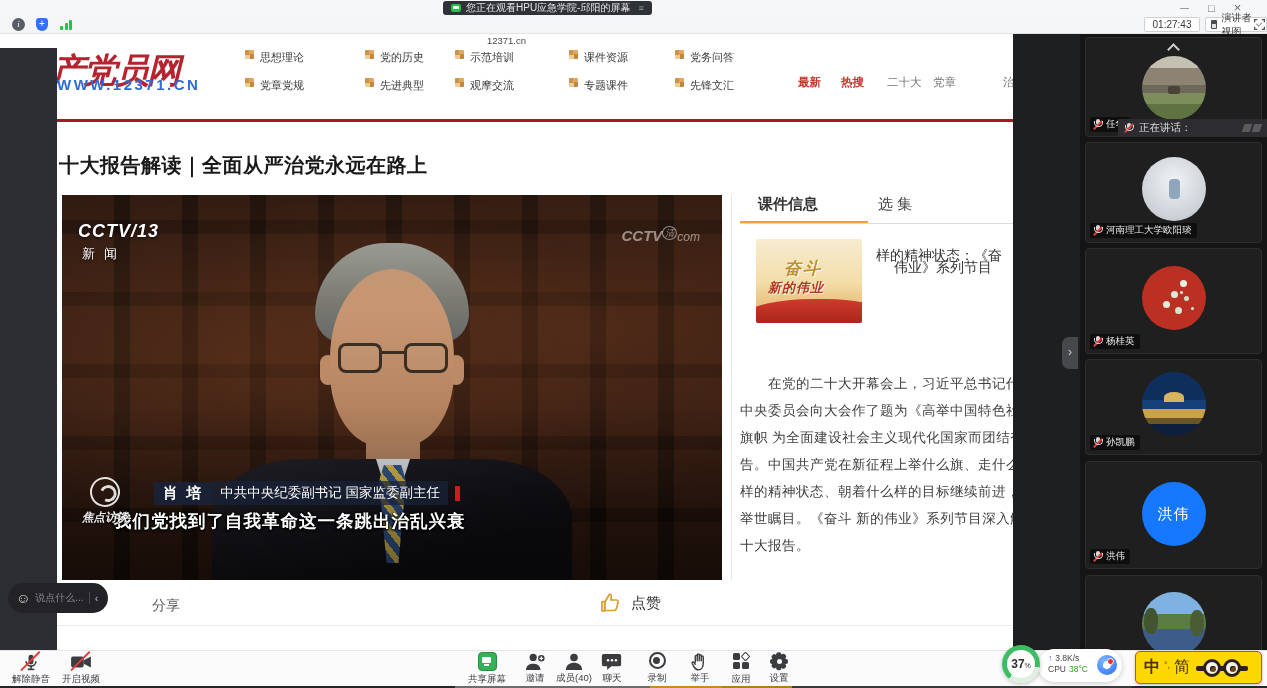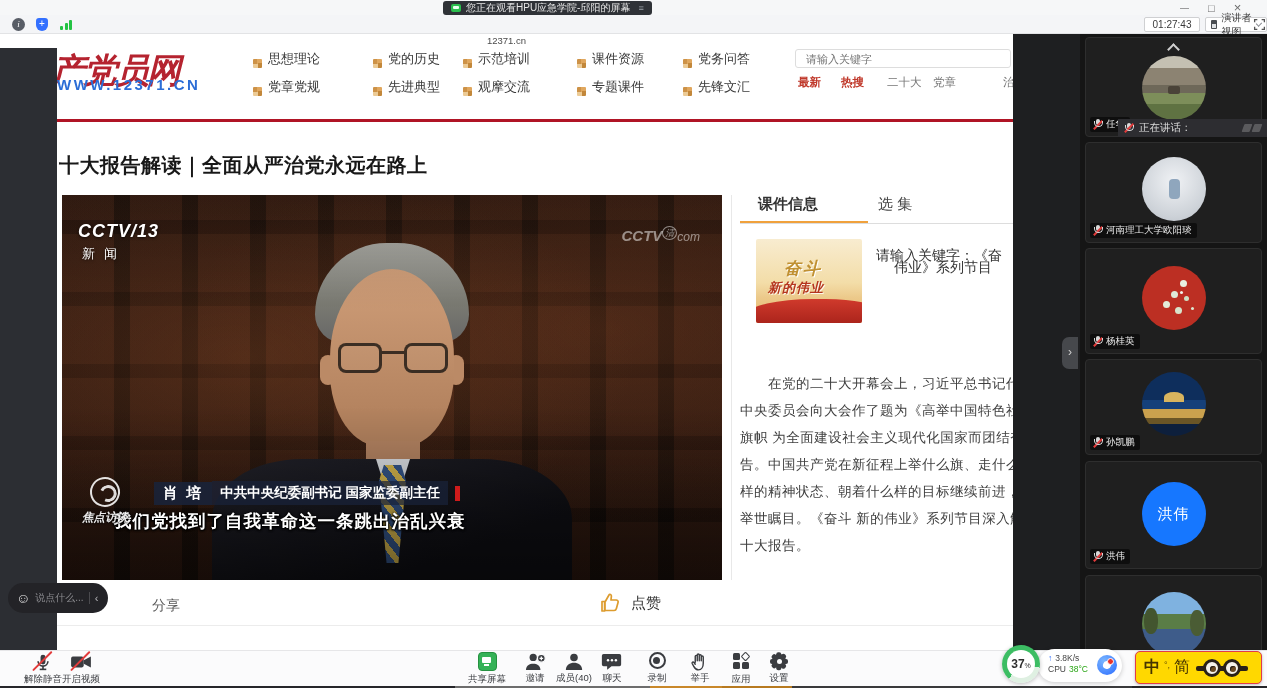--- a/index.html
+++ b/index.html
@@ -42,21 +42,21 @@
   #deskstrip { left:0; top:48px; width:57px; height:602px; background:#2c2e33; z-index:5; }
   #page { left:57px; top:48px; width:956px; height:602px; background:#fff; overflow:hidden; }
   #letterbox { left:1013px; top:34px; width:67px; height:616px; background:#1e1f21; }
   #handle { left:1062px; top:337px; width:16px; height:32px; background:#46484c; border-radius:7px 0 0 7px;
     color:#cfcfcf; font-size:12px; text-align:center; line-height:30px; z-index:6; }
 
   
   #logo { left:-38px; top:0px; font-family:"Liberation Serif","DejaVu Serif",serif; font-style:italic;
     font-weight:bold; font-size:34px; color:#b5232f; letter-spacing:-2px; white-space:nowrap; }
   #www { left:0px; top:28px; font-size:15px; font-weight:bold; color:#2b6dd6; letter-spacing:2.5px; }
-  .nav-item { display:flex; align-items:flex-end; gap:6px; font-size:13px; color:#3a3a3a; white-space:nowrap;margin-left:8px; }
+  .nav-item { display:flex; align-items:flex-start; gap:6px; font-size:11px; color:#3a3a3a; white-space:nowrap; }
   .nav-ico { width:9px; height:9px; border-radius:1px; flex:0 0 9px;
     background:conic-gradient(#e0a75e 25%, #c2873a 0 50%, #ecc astonish 0); 
     background:conic-gradient(#e0a75e 25%, #c2873a 0 50%, #eccb96 0 75%, #cd9247 0); }
   .nr1 { top:2px; } .nr2 { top:30px; }
   #search { left:738px; top:1px; width:216px; height:19px; border:1px solid #ddd; border-radius:3px;
     background:#fff; font-size:11px; color:#c0c0c0; padding:0 10px; outline:none; }
   .hotword { top:27px; font-size:11.5px; color:#777; white-space:nowrap; }
   .hotword.red { color:#c0392b; font-weight:bold; }
   #redline { left:0; top:71px; width:956px; height:3px; background:#b01425; }
   #article-title { left:2px; top:104px; font-size:20px; font-weight:bold; color:#181818; letter-spacing:0.5px; white-space:nowrap; }
@@ -87,21 +87,21 @@
     background:repeating-linear-gradient(52deg,#d9b94e 0 6px,#35568a 6px 13px); }
   #cctv-badge { left:16px; top:26px; color:#fff; text-shadow:0 1px 3px rgba(0,0,0,.7); }
   #cctv-badge .row1 { font-size:18px; font-weight:bold; font-style:italic; letter-spacing:1px; }
   #cctv-badge .row2 { font-size:13px; letter-spacing:9px; margin-top:3px; margin-left:4px; }
   #watermark { right:22px; top:32px; color:rgba(255,255,255,.5); font-style:italic; }
   #watermark .big { font-size:15px; font-weight:bold; }
   #watermark .qing { font-size:9px; border:1px solid rgba(255,255,255,.5); border-radius:50%; padding:1px 2px; position:relative; top:-5px; }
   #watermark .com { font-size:12px;text-align:right; }
   #nametag { left:92px; top:286px; display:flex; align-items:center; gap:0; }
   #nametag .nm { background:rgba(25,35,58,.88); color:#fff; font-weight:bold; font-size:15px; padding:2px 9px; letter-spacing:2px; }
-  #nametag .tt { background:rgba(25,35,58,.72); color:#fff; font-size:13.5px; padding:3px 8px;font-weight:bold; }
+  #nametag .tt { background:rgba(25,35,58,.72); color:#fff; font-size:13.5px; padding:3px 8px; }
   #nametag .redbar { width:5px; height:15px; background:#cf1b1b; margin-left:7px; }
   #subtitle { left:52px; top:314px; color:#fff; font-size:17.5px; font-weight:bold; letter-spacing:1px;
     text-shadow:0 0 3px #000, 1px 1px 2px #000, -1px 1px 2px #000; white-space:nowrap; }
   #jdft { left:13px; top:282px; width:60px; text-align:center; color:rgba(255,255,255,.92); }
   #jdft .ring { width:30px; height:30px; margin:0 auto; border:2.5px solid rgba(255,255,255,.88); border-radius:50%; position:relative; transform:rotate(-20deg); }
   #jdft .ring::before { content:""; position:absolute; left:7px; top:7px; width:11px; height:11px; border-radius:50%; border:3px solid rgba(255,255,255,.85); border-left-color:transparent; }
   #jdft .txt { font-size:11.5px; font-weight:bold; font-style:italic; margin-top:3px; white-space:nowrap; text-shadow:0 1px 2px #000; }
 
   
   #panel { left:683px; top:147px; width:273px; height:440px; }
@@ -295,21 +295,20 @@
       </div>
     <div class="abs nav-item nr2" style="left:512px;">
         <span class="nav-ico"></span>
         <span>专题课件</span>
       </div>
     <div class="abs nav-item nr2" style="left:618px;">
         <span class="nav-ico"></span>
         <span>先锋文汇</span>
       </div>
 
-    <input class="abs" id="search" placeholder="请输入关键字" style="">
     <span class="abs hotword red" style="left:741px;">最新</span>
     <span class="abs hotword red" style="left:784px;">热搜</span>
     <span class="abs hotword" style="left:830px;">二十大</span>
     <span class="abs hotword" style="left:876px;">党章</span>
     <span class="abs hotword" style="left:946px;">治国理政</span>
 
     <div class="abs" id="redline"></div>
     <div class="abs" id="article-title">十大报告解读｜全面从严治党永远在路上</div>
 
     <div class="abs" id="video">
@@ -350,21 +349,21 @@
       <div class="vline"></div>
       <div class="tab" id="tab1">课件信息</div>
       <div class="tab" id="tab2">选 集</div>
       <div class="abs" id="tab-underline"></div>
       <div class="abs" id="tab-divider"></div>
       <div class="abs" id="thumb">
         <div class="flag"></div>
         <div class="l1">奋斗</div>
         <div class="l2">新的伟业</div>
       </div>
-      <div class="course-line" style="top:52px;">请输入关键字：《奋</div>
+      <div class="course-line" style="top:52px;">样的精神状态：《奋</div>
       <div class="course-line" style="top:64px;margin-left:18px;">伟业》系列节目</div>
       <div class="desc-line" style="top:180px;">　　在党的二十大开幕会上，习近平总书记代表</div>
       <div class="desc-line" style="top:207px;">中央委员会向大会作了题为《高举中国特色社会</div>
       <div class="desc-line" style="top:234px;">旗帜 为全面建设社会主义现代化国家而团结奋斗</div>
       <div class="desc-line" style="top:261px;">告。中国共产党在新征程上举什么旗、走什么路</div>
       <div class="desc-line" style="top:288px;">样的精神状态、朝着什么样的目标继续前进，举</div>
       <div class="desc-line" style="top:315px;">举世瞩目。《奋斗 新的伟业》系列节目深入解读</div>
       <div class="desc-line" style="top:342px;">十大报告。</div>
     </div>
 
@@ -448,21 +447,21 @@
     </div>
     <div class="tile" style="top:541px; height:104px;">
       <div class="avatar av-river" style="top:16px;"></div>
 
     </div>
 
   </div>
 
   <div class="abs" id="toolbar"></div>
 
-  <div class="abs tbtn" style="left:20px; top:653px; width:46px; z-index:5;">
+  <div class="abs tbtn" style="left:8px; top:653px; width:46px; z-index:5;">
     <div class="ticon">
       <svg width="22" height="18" viewBox="0 0 24 22">
           <path d="M12 2a3 3 0 0 1 3 3v6a3 3 0 0 1-6 0V5a3 3 0 0 1 3-3z" fill="#3a3c40"></path>
           <path d="M6 10a6 6 0 0 0 12 0" stroke="#3a3c40" stroke-width="2" fill="none"></path>
           <line x1="12" y1="16" x2="12" y2="20" stroke="#3a3c40" stroke-width="2"></line>
           <line x1="8" y1="20" x2="16" y2="20" stroke="#3a3c40" stroke-width="2"></line>
         </svg>
       <span class="slash"></span>
     </div>
     <div class="lbl">解除静音</div>

